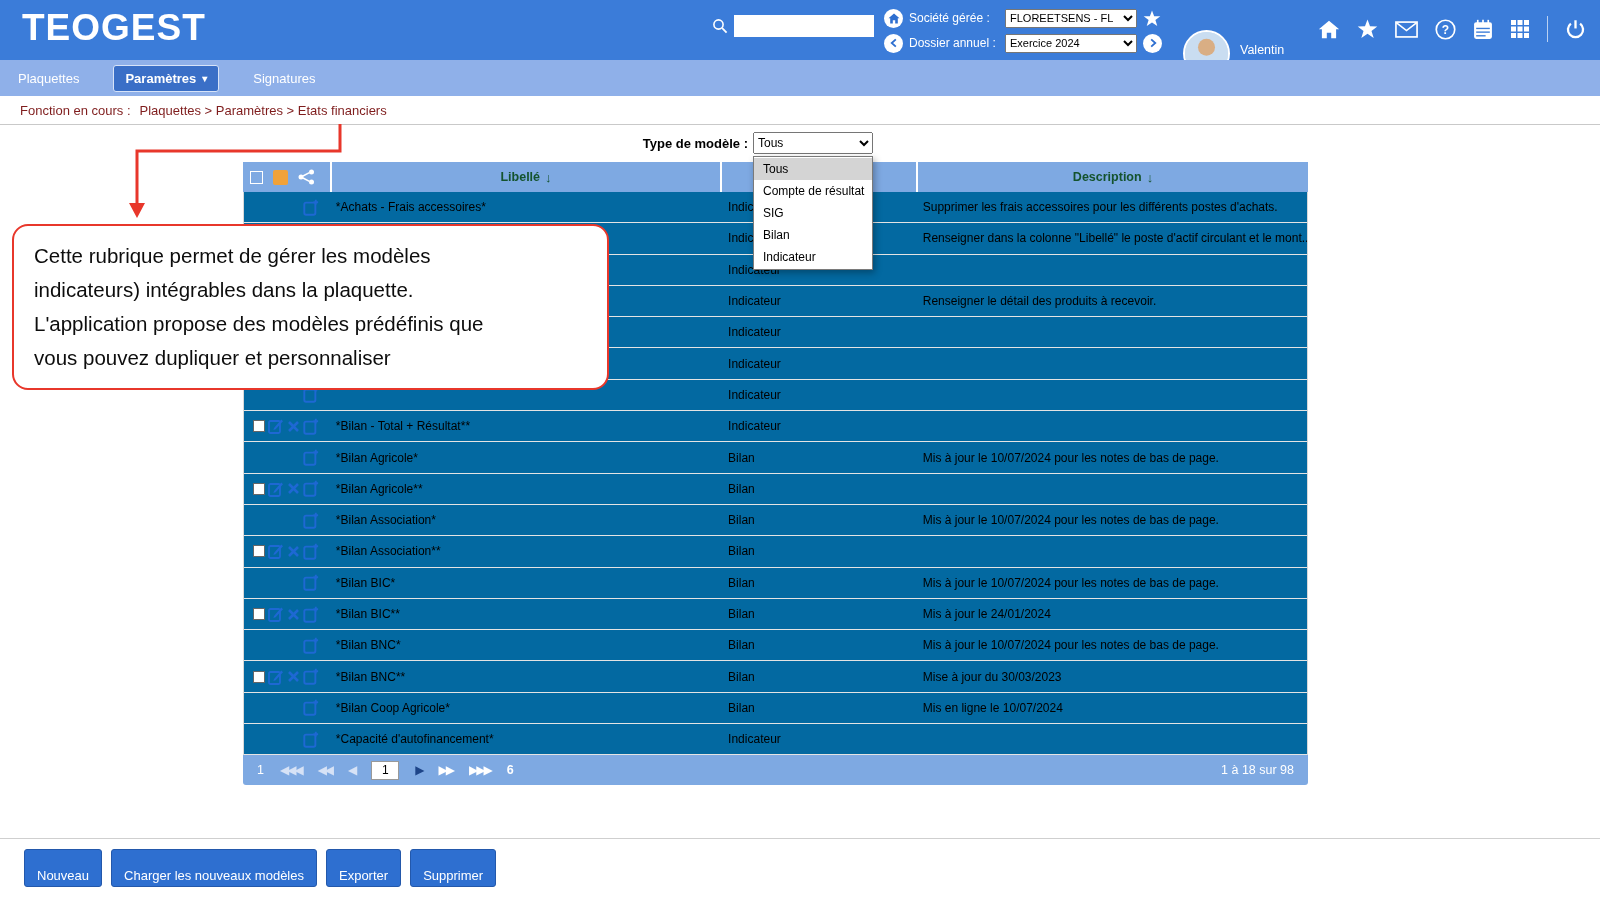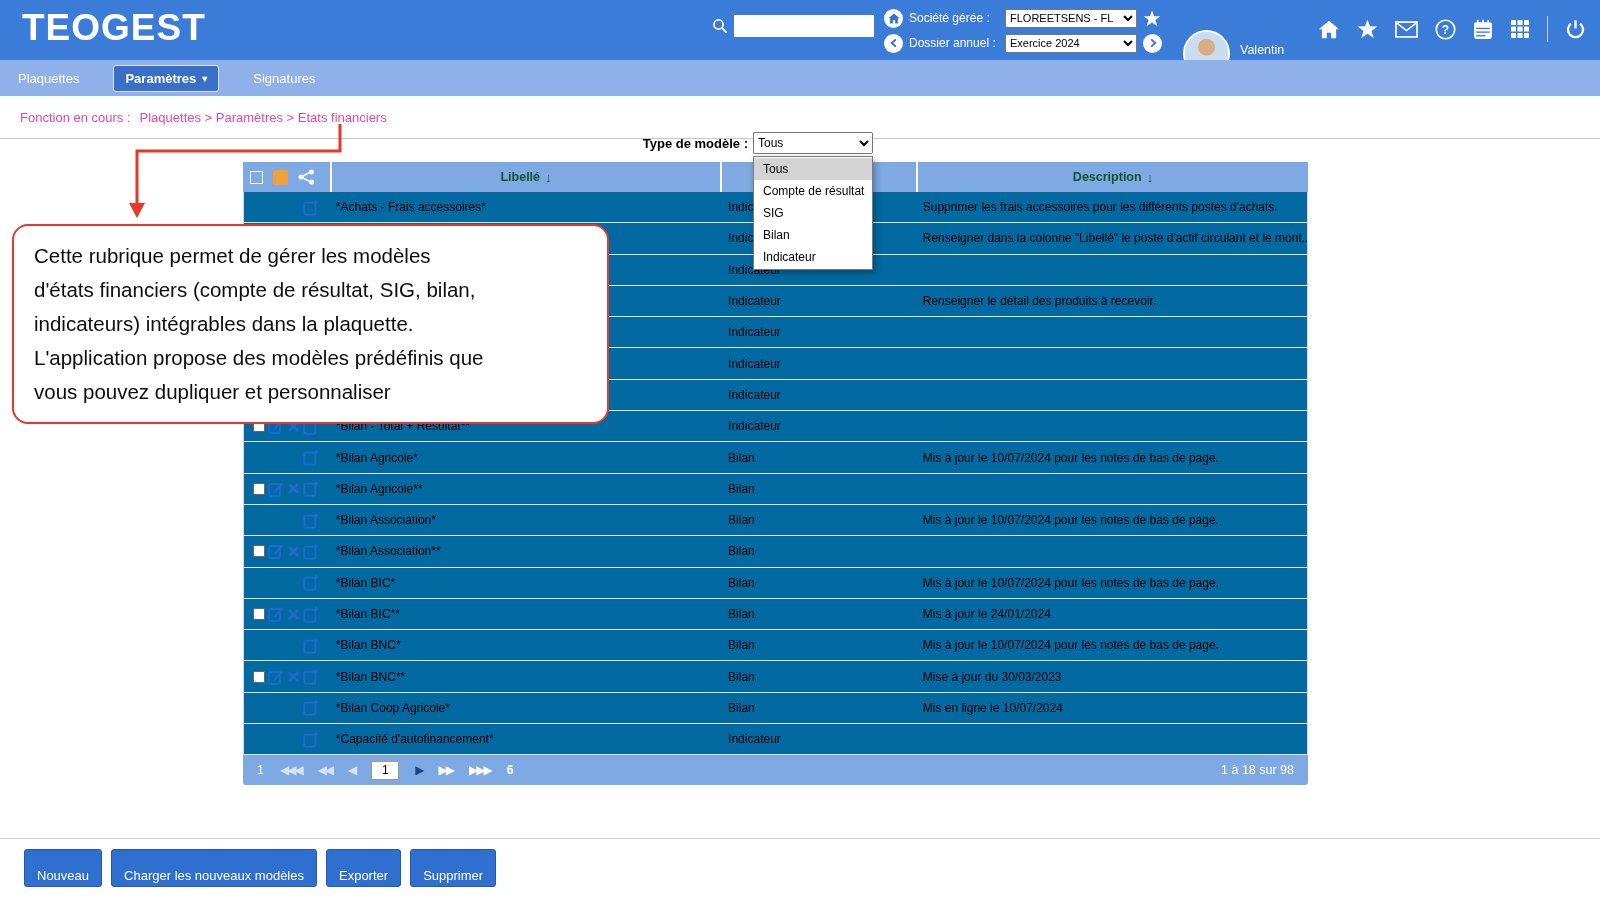--- a/index.html
+++ b/index.html
@@ -22,21 +22,21 @@
   .quick-icons .qi { display:flex; align-items:center; justify-content:center; cursor:pointer; }
   .v-divider { width:1px; height:26px; background:rgba(255,255,255,.65); }
 
   
   .navbar { position:absolute; top:60px; left:0; width:1600px; height:36px; background:#8fb0e9; display:flex; align-items:center; padding-left:6px; gap:22px; z-index:3; }
   .tab { color:#fff; font-size:13px; display:flex; gap:6px; align-items:center; padding:5px 11px; cursor:pointer; border:1px solid transparent; border-radius:3px; }
   .tab.active { background:#3a6fc7; border:1px solid #d7e3f8; font-weight:bold; }
   .caret { font-size:10px; }
 
   
-  .breadcrumb-row { position:absolute; top:96px; left:0; width:1600px; height:43px; background:#fff; border-bottom:1px solid #c9c9c9; display:flex; align-items:center; padding-left:20px; gap:9px; font-size:13px; color:#ec4899; }
+  .breadcrumb-row { position:absolute; top:96px; left:0; width:1600px; height:29px; background:#fff; border-bottom:1px solid #c9c9c9; display:flex; align-items:center; padding-left:20px; gap:9px; font-size:13px; color:#7f1d1d; }
 
   
   .filter-label { position:absolute; left:480px; top:136px; width:268px; text-align:right; font-weight:bold; font-size:13px; color:#000; }
   .filter-select { position:absolute; left:753px; top:132px; width:120px; height:22px; font-size:12px; font-family:inherit; }
   .dropdown-panel { position:absolute; left:753px; top:156px; width:120px; background:#fff; border:1px solid #7a7a7a; box-shadow:2px 3px 7px rgba(0,0,0,.3); z-index:30; padding:1px 0; }
   .dd-option { font-size:12px; padding:4px 9px; color:#000; cursor:default; white-space:nowrap; }
   .dd-option.highlighted { background:#d4d4d4; }
 
   
   .table { position:absolute; left:243px; top:162px; width:1065px; z-index:1; }
@@ -243,21 +243,20 @@
   <div class="dd-option"><span>Indicateur</span></div>
 </div>
 
 <svg class="annotation-arrow" width="230" height="105" viewBox="0 0 230 105">
   <polyline points="215,6 215,33 12,33 12,86" fill="none" stroke="#e8372b" stroke-width="3"></polyline>
   <polygon points="4,85 20,85 12,100" fill="#e8372b"></polygon>
 </svg>
 <div class="annotation">
   <div class="annotation-line">Cette rubrique permet de gérer les modèles</div>
 
-  <div class="annotation-line">d'états financiers (compte de résultat, SIG, bilan,</div>
 
   <div class="annotation-line">indicateurs) intégrables dans la plaquette.</div>
 
   <div class="annotation-line">L'application propose des modèles prédéfinis que</div>
 
   <div class="annotation-line">vous pouvez dupliquer et personnaliser</div>
 </div>
 
 <div class="table">
   <div class="thead">

